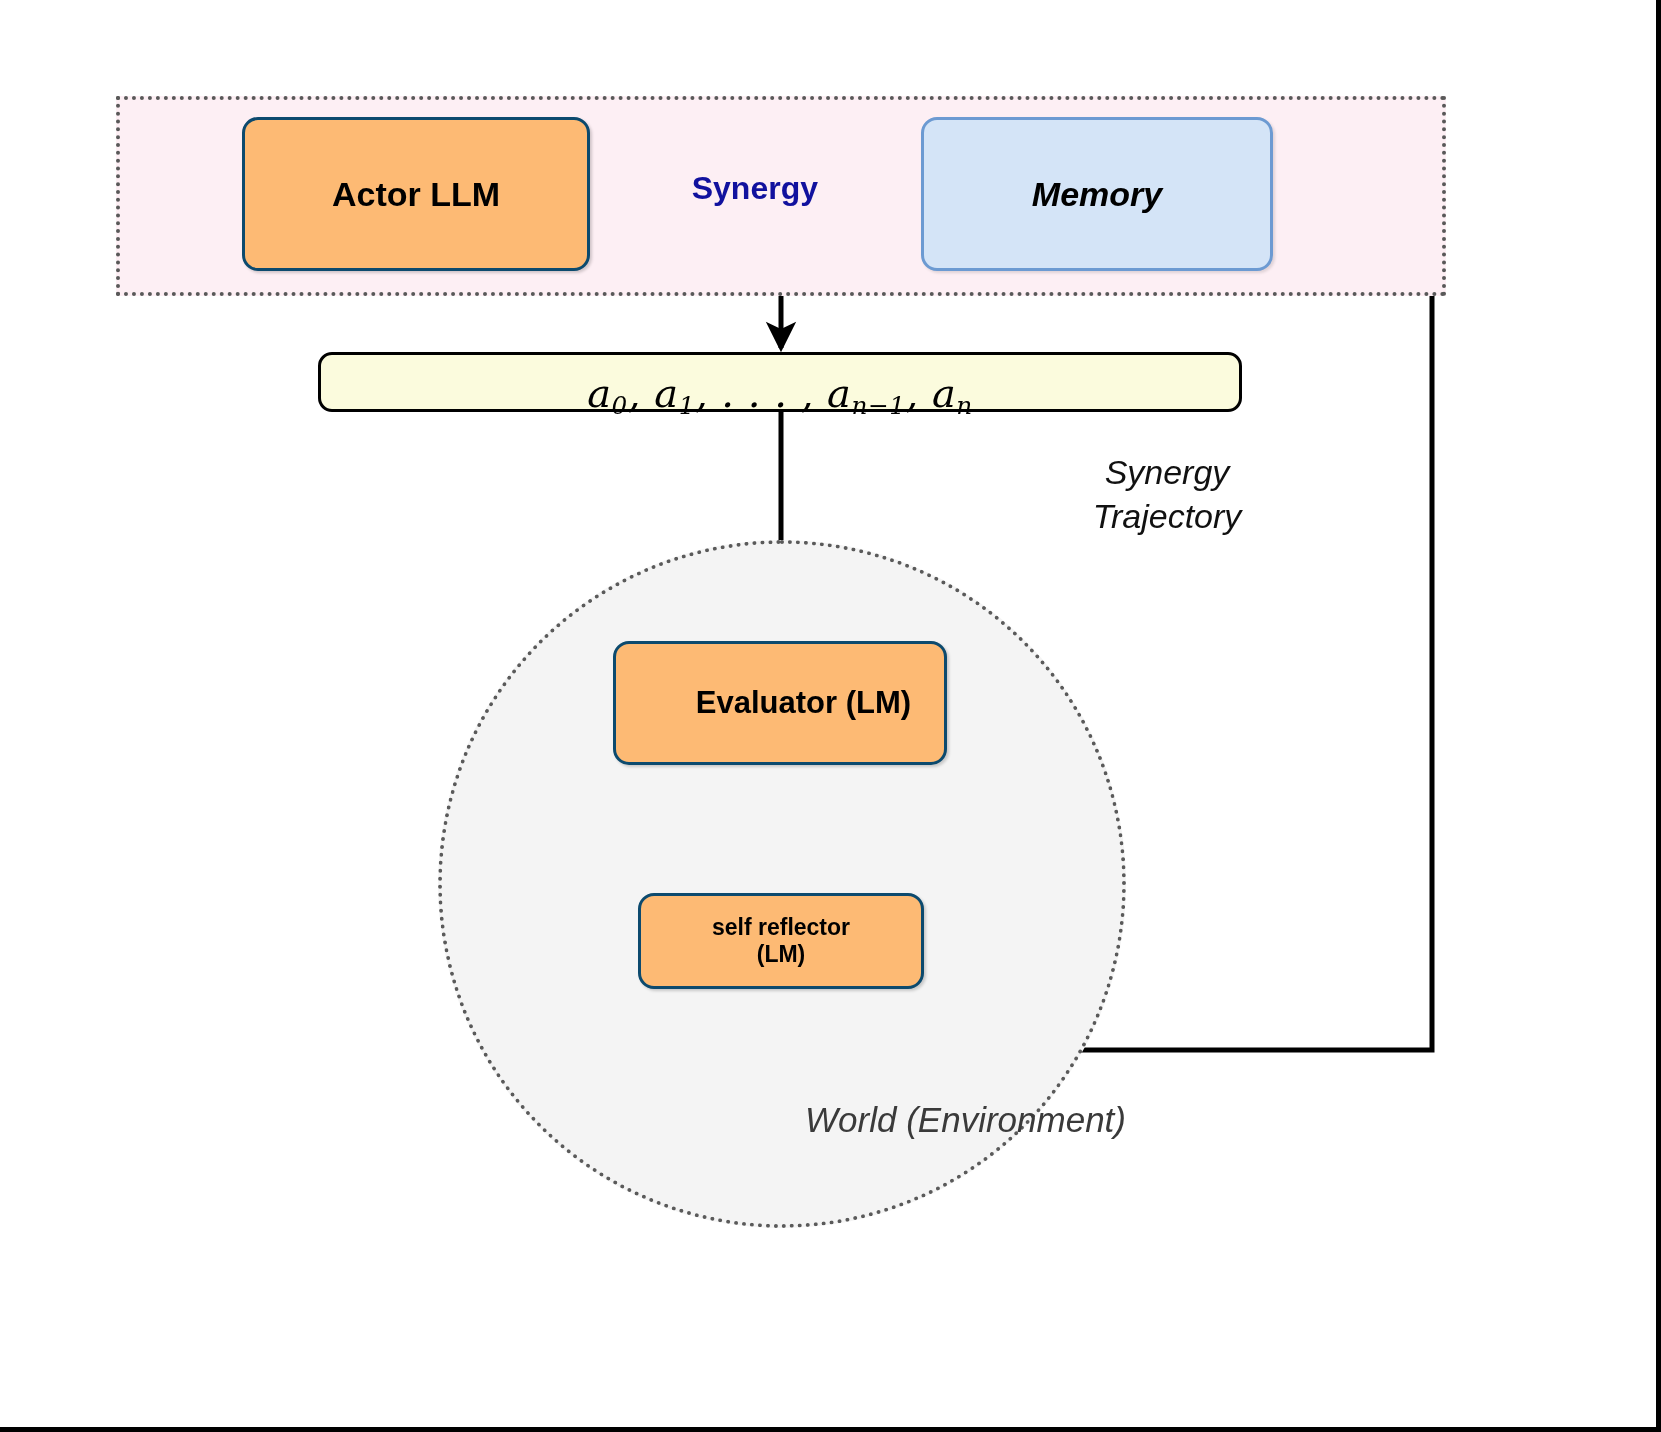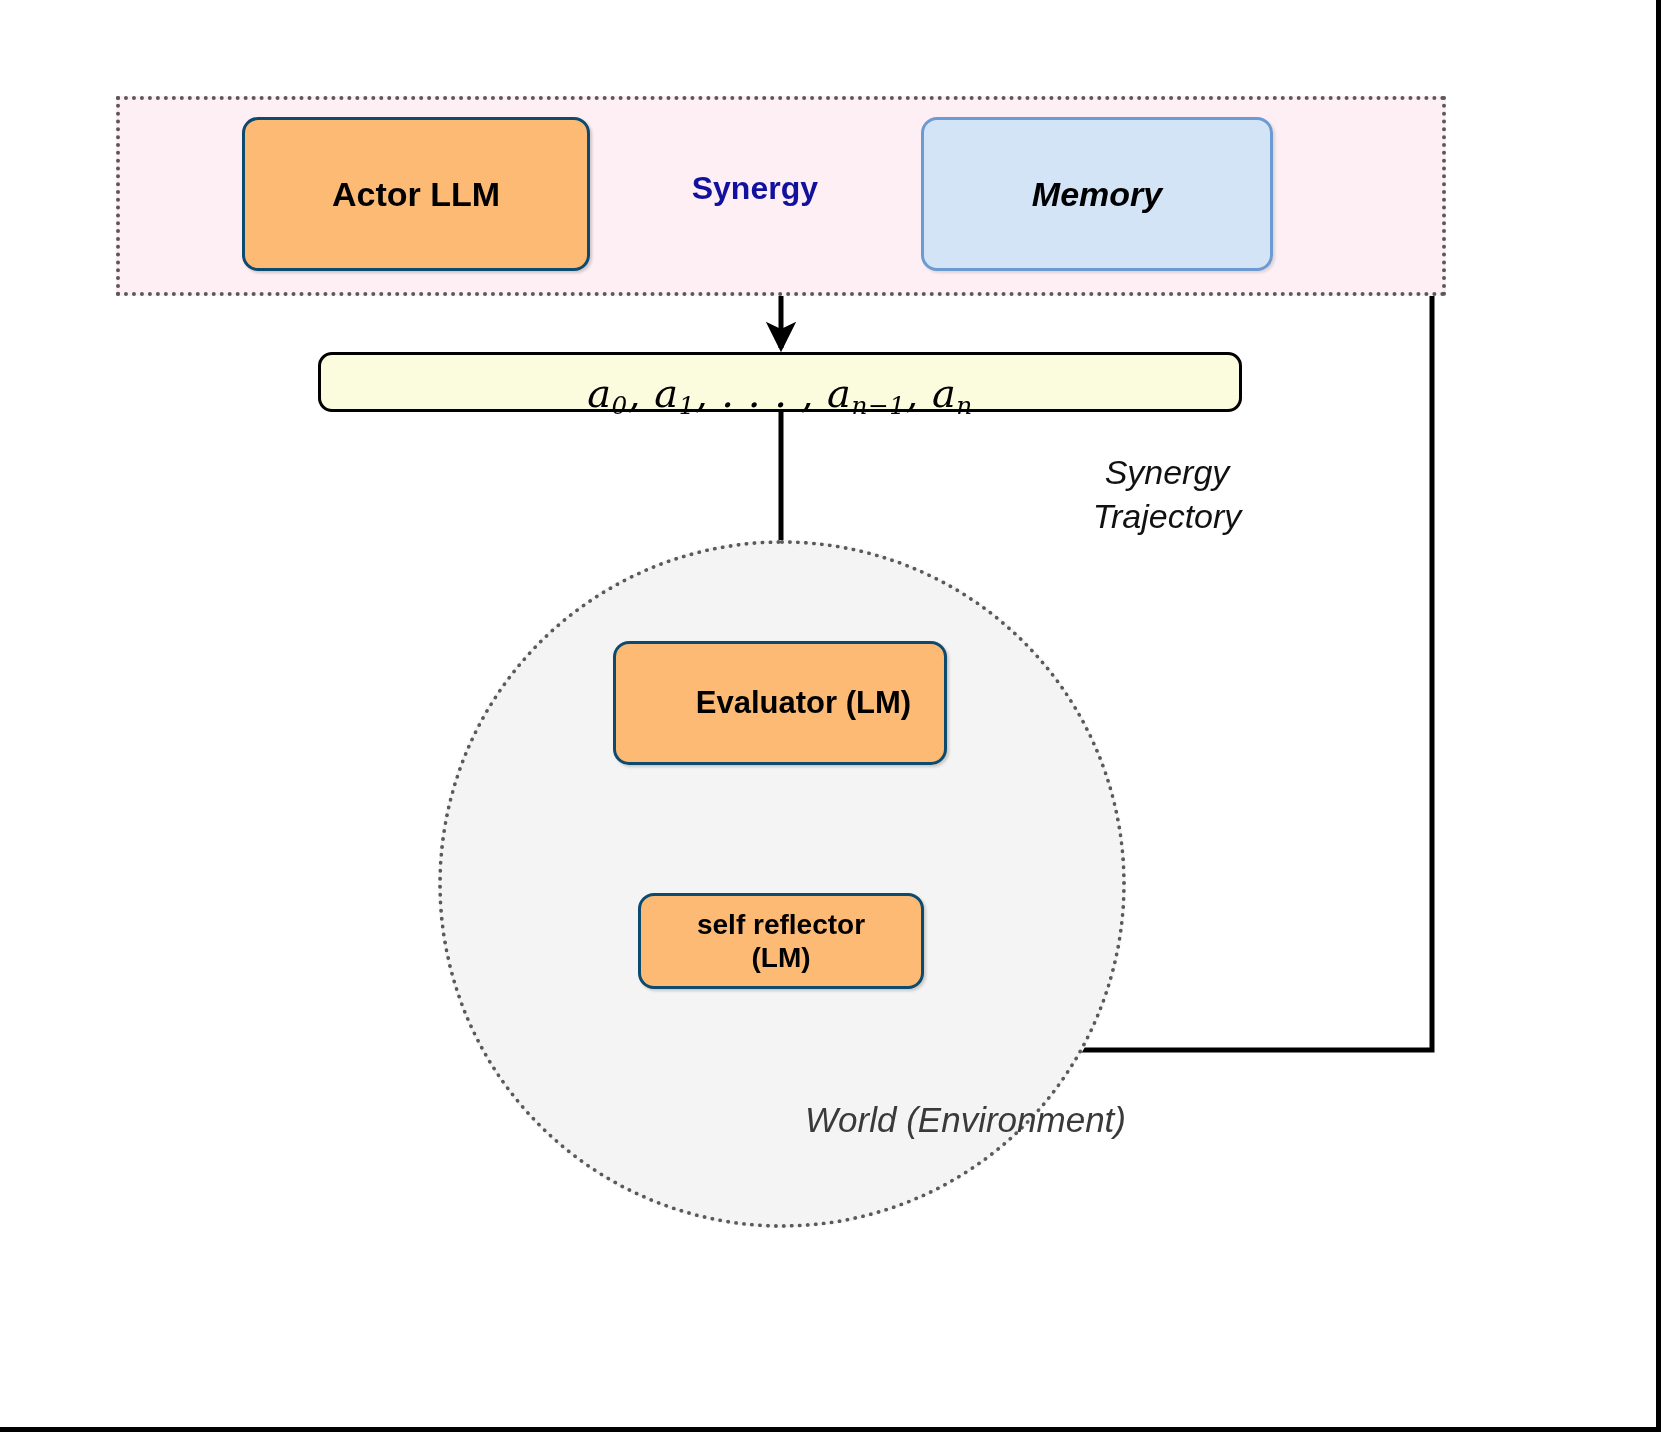--- a/index.html
+++ b/index.html
@@ -102,21 +102,21 @@
   }
 
   #evaluator {
     left: 613px; top: 641px; width: 334px; height: 124px; padding-left: 47px;
   }
   #evaluator .node-label { font-size: 31px; }
 
   #self-reflector {
     left: 638px; top: 893px; width: 286px; height: 96px;
   }
-  #self-reflector .node-label { font-size: 28px; }
+  #self-reflector .node-label { font-size: 23px; }
 
   
   .world-circle {
     position: absolute;
     left: 438px;
     top: 540px;
     width: 688px;
     height: 688px;
     border-radius: 50%;
     background: #f4f4f4;

